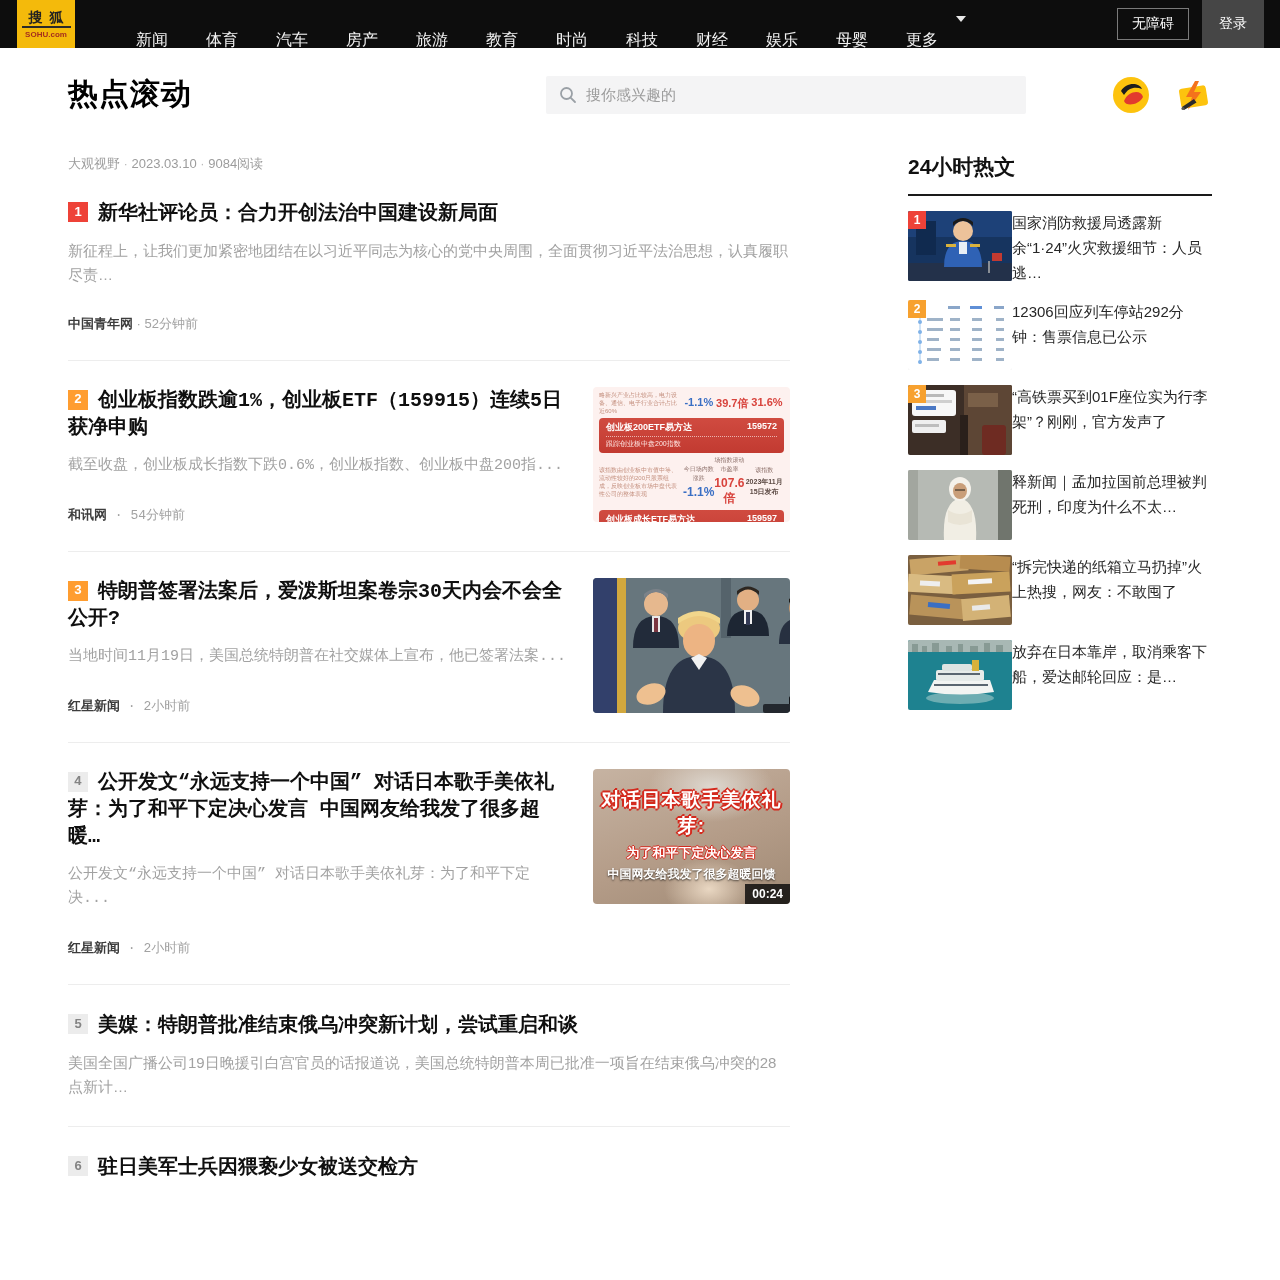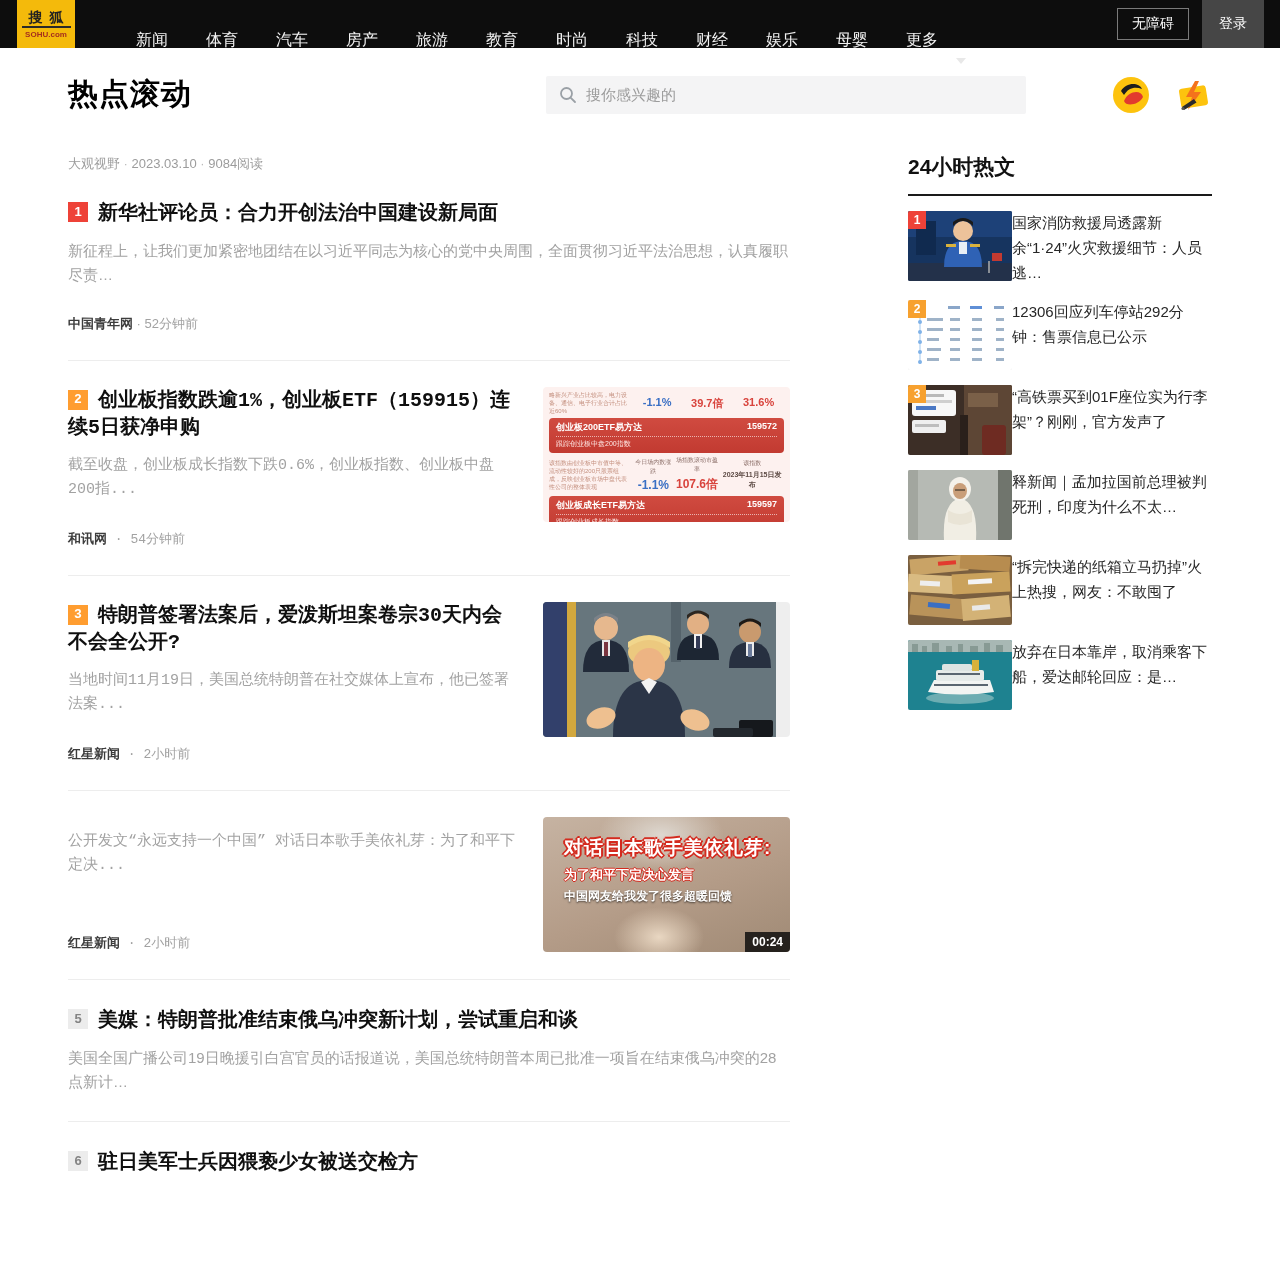--- a/index.html
+++ b/index.html
@@ -6,21 +6,21 @@
   html,body { width:1280px; background:#fff; font-family:"Liberation Sans","DejaVu Sans",sans-serif; }
   body { height:1280px; overflow:hidden; }
 
   
   .topnav { height:48px; background:#0d0d0d; display:flex; align-items:center; }
   .logo { width:58px; height:48px; background:#f4ba0b; margin-left:17px; display:flex; flex-direction:column; align-items:center; justify-content:center; cursor:pointer; }
   .logo-cn { font-size:14px; font-weight:bold; color:#222; letter-spacing:7px; text-indent:7px; border-bottom:2px solid #2a2a2a; line-height:1.25; }
   .logo-en { font-size:8px; font-weight:bold; color:#a52f1e; margin-top:2px; }
   .nav-items { display:flex; margin-left:42px; }
   .nav-item { color:#f2f2f2; font-size:16px; padding:0 19px; line-height:48px; cursor:pointer; white-space:nowrap;margin-top:32px; }
-  .nav-more { display:flex; align-items:flex-end; gap:18px; }
+  .nav-more { display:flex; align-items:flex-start; gap:18px; }
   .caret { width:0; height:0; border-left:5px solid transparent; border-right:5px solid transparent; border-top:6px solid #e8e8e8; display:inline-block; }
   .nav-right { margin-left:auto; margin-right:16px; display:flex; gap:13px; align-items:center; }
   .btn-accessibility { background:transparent; border:1px solid #7a7a7a; color:#fff; font-size:14px; padding:6px 14px; cursor:pointer; font-family:inherit; }
   .btn-login { background:#464646; border:none; color:#fff; font-size:14px; padding:15px 17px; cursor:pointer; font-family:inherit; }
 
   
   .page-header { display:flex; align-items:center; padding:26px 68px 26px 68px; }
   .page-title { font-size:30px; font-weight:bold; color:#000; letter-spacing:1px; }
   .search-box { margin-left:auto; width:480px; height:38px; background:#f4f4f5; border-radius:2px; display:flex; align-items:center; padding:0 13px; }
   .search-box input { border:none; outline:none; background:transparent; font-size:15px; color:#333; margin-left:9px; width:420px; font-family:inherit; }
@@ -45,37 +45,37 @@
   .rank.red { background:#ee4238; }
   .rank.orange { background:#ff9d30; }
   .rank.gray { background:#ececec; color:#848484; }
   .news-snippet { margin-top:13px; font-size:15px; color:#a2a2a2; line-height:1.6; }
   .news-footer { margin-top:auto; padding-top:28px; font-size:13px; }
   .news-item.no-thumb .news-footer { margin-top:0; }
   .source { color:#3d3d3d; font-weight:bold; cursor:pointer; }
   .time { color:#a2a2a2; }
   .time::before { content:" · "; }
   .divider { border-bottom:1px solid #ededed; margin-top:27px; }
-  .news-thumb { width:247px; height:135px; border-radius:4px; overflow:hidden; position:relative; flex-shrink:0; margin-left:26px; cursor:pointer; background:#eee; }
+  .news-thumb { width:197px; height:135px; border-radius:4px; overflow:hidden; position:relative; flex-shrink:0; margin-left:26px; cursor:pointer; background:#eee; }
 
   
   .etf-card { width:100%; height:100%; background:#fdf1ef; padding:4px 6px; font-size:6px; display:flex; flex-direction:column; gap:3px; }
   .etf-row { display:flex; align-items:center; gap:6px; }
   .etf-note { width:78px; color:#c4907f; line-height:1.35; font-size:6px; }
   .etf-stats { display:flex; flex:1; justify-content:space-around; font-weight:bold; font-size:11px; }
   .etf-mid-stats { display:flex; flex:1; justify-content:space-around; text-align:center; align-items:center; }
   .etf-mid-stats .lbl { display:block; font-size:6px; color:#8c6f69; font-weight:normal; margin-bottom:2px; }
   .blue { color:#3a6fc4; } .redtx { color:#d8433c; } .big { font-size:12px; font-weight:bold; } .dark { color:#5c4a44; font-size:7px; font-weight:bold; }
   .etf-banner { background:linear-gradient(#d04b40,#c23a31); border-radius:4px; color:#fff; padding:3px 7px 4px; }
   .etf-banner-top { display:flex; justify-content:space-between; font-weight:bold; font-size:9px; }
   .etf-banner-sub { font-size:7px; margin-top:2px; border-top:1px dotted rgba(255,255,255,.6); padding-top:2px; color:#ffe9e6; }
 
   
   .video-thumb { background: radial-gradient(ellipse 90px 50px at 118px 18px, #ded8d0 0%, rgba(222,216,208,0) 70%), radial-gradient(ellipse 60px 40px at 116px 120px, #e9d7c2 0%, rgba(233,215,194,0) 75%), linear-gradient(160deg,#c6b3a2 0%, #b49c88 55%, #a08a75 100%); }
-  .video-overlay { position:absolute; top:18px; left:0; right:0; text-align:left;padding-left:21px; }
+  .video-overlay { position:absolute; top:18px; left:0; right:0; text-align:center; }
   .vline1 { font-size:19px; font-weight:bold; color:#fff; text-shadow:-2px 0 #d42a1e, 2px 0 #d42a1e, 0 -2px #d42a1e, 0 2px #d42a1e, -1px -1px #d42a1e, 1px 1px #d42a1e; letter-spacing:1px; }
   .vline2 { margin-top:5px; font-size:13px; font-weight:bold; color:#fff; text-shadow:-1px 0 #d42a1e, 1px 0 #d42a1e, 0 -1px #d42a1e, 0 1px #d42a1e; }
   .vline3 { margin-top:4px; font-size:12px; font-weight:bold; color:#fff; text-shadow:0 1px 2px rgba(0,0,0,.7); }
   .video-duration { position:absolute; right:0; bottom:0; background:rgba(10,10,10,.82); color:#fff; font-size:12px; font-weight:bold; padding:3px 7px; }
 
   
   .sidebar-heading { font-size:21px; font-weight:bold; color:#111; padding:12px 0 13px; border-bottom:2px solid #1a1a1a; }
   .hot-item { display:flex; margin-top:15px; cursor:pointer; }
   .hot-thumb { width:104px; height:70px; position:relative; flex-shrink:0; border-radius:2px; overflow:hidden; background:#ddd; }
   .hot-rank { position:absolute; top:0; left:0; width:18px; height:18px; line-height:18px; text-align:center; color:#fff; font-size:12px; font-weight:bold; }
@@ -249,20 +249,23 @@
             <rect x="170" y="126" width="40" height="9" rx="2" fill="#23282e"></rect>
           </svg>
         </div>
       </div>
       <div class="divider"></div>
     </article>
 
     <article class="news-item">
       <div class="news-flex">
         <div class="news-text">
+          <h3 class="news-title">
+            <span class="rank gray">4</span><span>公开发文“永远支持一个中国” 对话日本歌手美依礼芽：为了和平下定决心发言 中国网友给我发了很多超暖…</span>
+          </h3>
           <p class="news-snippet">公开发文“永远支持一个中国” 对话日本歌手美依礼芽：为了和平下定决...</p>
           <div class="news-footer">
             <span class="source">红星新闻</span><span class="time">2小时前</span>
           </div>
         </div>
         <div class="news-thumb video-thumb">
           <div class="video-overlay">
             <div class="vline1">对话日本歌手美依礼芽:</div>
             <div class="vline2">为了和平下定决心发言</div>
             <div class="vline3">中国网友给我发了很多超暖回馈</div>

